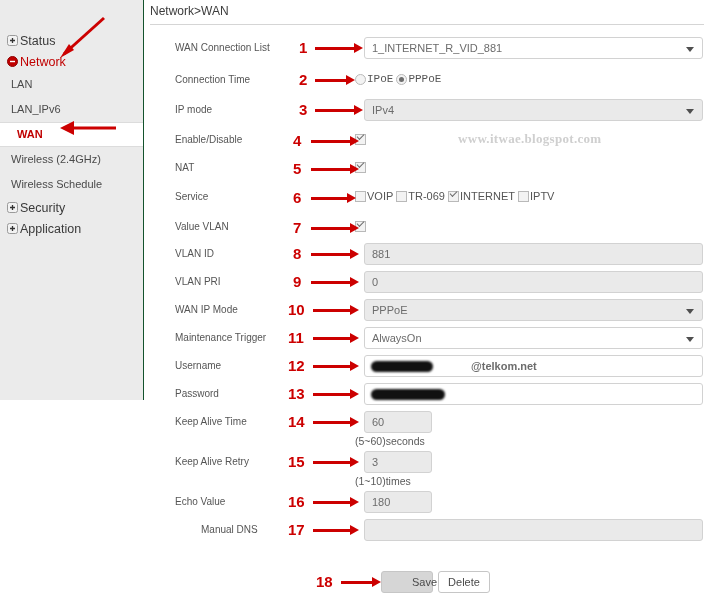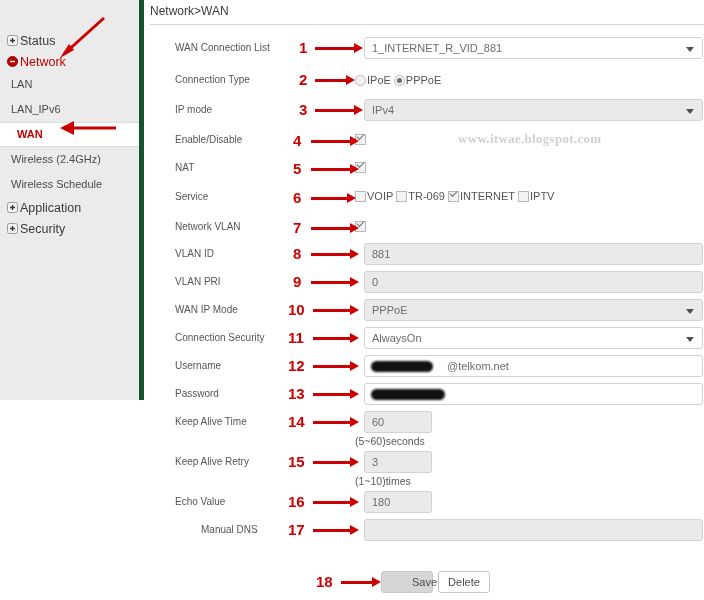--- a/index.html
+++ b/index.html
@@ -18,21 +18,21 @@
   }
 
   
   #sidebar {
     position: absolute;
     left: 0;
     top: 0;
     width: 144px;
     height: 400px;
     background: #ebebeb;
-    border-right: 5px solid #14532d;
+    border-right: 1px solid #14532d;
     box-sizing: border-box;
   }
   .nav-group {
     display: flex;
     align-items: center;
     height: 21px;
     padding-left: 7px;
     font-size: 12.5px;
     color: #3a3a3a;
   }
@@ -262,47 +262,47 @@
   </div>
   <div class="nav-child">
     <span>Wireless Schedule</span>
   </div>
 
   <div class="nav-group">
     <svg class="tog" viewBox="0 0 11 11">
       <rect x="0.5" y="0.5" width="10" height="10" rx="2" fill="#f2f2f2" stroke="#9a9a9a"></rect>
       <path d="M3 5.5h5M5.5 3v5" stroke="#333" stroke-width="1.3"></path>
     </svg>
-    <span>Application</span>
+    <span>Security</span>
   </div>
   <div class="nav-group">
     <svg class="tog" viewBox="0 0 11 11">
       <rect x="0.5" y="0.5" width="10" height="10" rx="2" fill="#f2f2f2" stroke="#9a9a9a"></rect>
       <path d="M3 5.5h5M5.5 3v5" stroke="#333" stroke-width="1.3"></path>
     </svg>
-    <span>Security</span>
+    <span>Application</span>
   </div>
 </div>
 
 <div id="content">
 
   <div id="breadcrumb">Network&gt;WAN</div>
   <div id="hr"></div>
   <div id="watermark">www.itwae.blogspot.com</div>
 
   <div class="row" style="top:37px;">
     <div class="lbl" style="top:5px;">WAN Connection List</div>
     <div class="ctl">
         <div class="fld wide sel">1_INTERNET_R_VID_881</div>
       </div>
   </div>
 
   <div class="row" style="top:71px;">
-    <div class="lbl" style="top:3px;">Connection Type</div>
-    <div class="opts" style="top:2px;">
+    <div class="lbl" style="top:3px;">Connection Time</div>
+    <div class="opts" style="top:2px;font-family:Liberation Mono, monospace;">
       <label class="opt">
         <span class="radio"></span><span>IPoE</span>
       </label>
       <label class="opt">
         <span class="radio on"></span><span>PPPoE</span>
       </label>
     </div>
   </div>
 
   <div class="row" style="top:99px;">
@@ -338,21 +338,21 @@
       <label class="opt">
         <span class="check on"></span><span>INTERNET</span>
       </label>
       <label class="opt">
         <span class="check"></span><span>IPTV</span>
       </label>
     </div>
   </div>
 
   <div class="row" style="top:220px;">
-    <div class="lbl" style="top:1px;">Network VLAN</div>
+    <div class="lbl" style="top:1px;">Value VLAN</div>
     <div class="opts" style="top:1px;">
       <span class="check on"></span>
     </div>
   </div>
 
   <div class="row" style="top:243px;">
     <div class="lbl" style="top:5px;">VLAN ID</div>
     <div class="ctl">
         <div class="fld wide dis">881</div>
       </div>
@@ -366,31 +366,31 @@
   </div>
 
   <div class="row" style="top:299px;">
     <div class="lbl" style="top:5px;">WAN IP Mode</div>
     <div class="ctl">
         <div class="fld wide dis sel">PPPoE</div>
       </div>
   </div>
 
   <div class="row" style="top:327px;">
-    <div class="lbl" style="top:5px;">Connection Security</div>
+    <div class="lbl" style="top:5px;">Maintenance Trigger</div>
     <div class="ctl">
         <div class="fld wide sel">AlwaysOn</div>
       </div>
   </div>
 
   <div class="row" style="top:355px;">
     <div class="lbl" style="top:5px;">Username</div>
     <div class="ctl">
       <div class="fld wide">
-        <span style="padding-left:75px;display:inline-block;">@telkom.net</span>
+        <span style="padding-left:99px;display:inline-block;font-weight:bold;">@telkom.net</span>
         <span class="redact" style="left:6px;top:5px;width:62px;height:11px;"></span>
       </div>
     </div>
   </div>
 
   <div class="row" style="top:383px;">
     <div class="lbl" style="top:5px;">Password</div>
     <div class="ctl">
       <div class="fld wide">
         <span class="redact" style="left:6px;top:5px;width:74px;height:11px;"></span>

